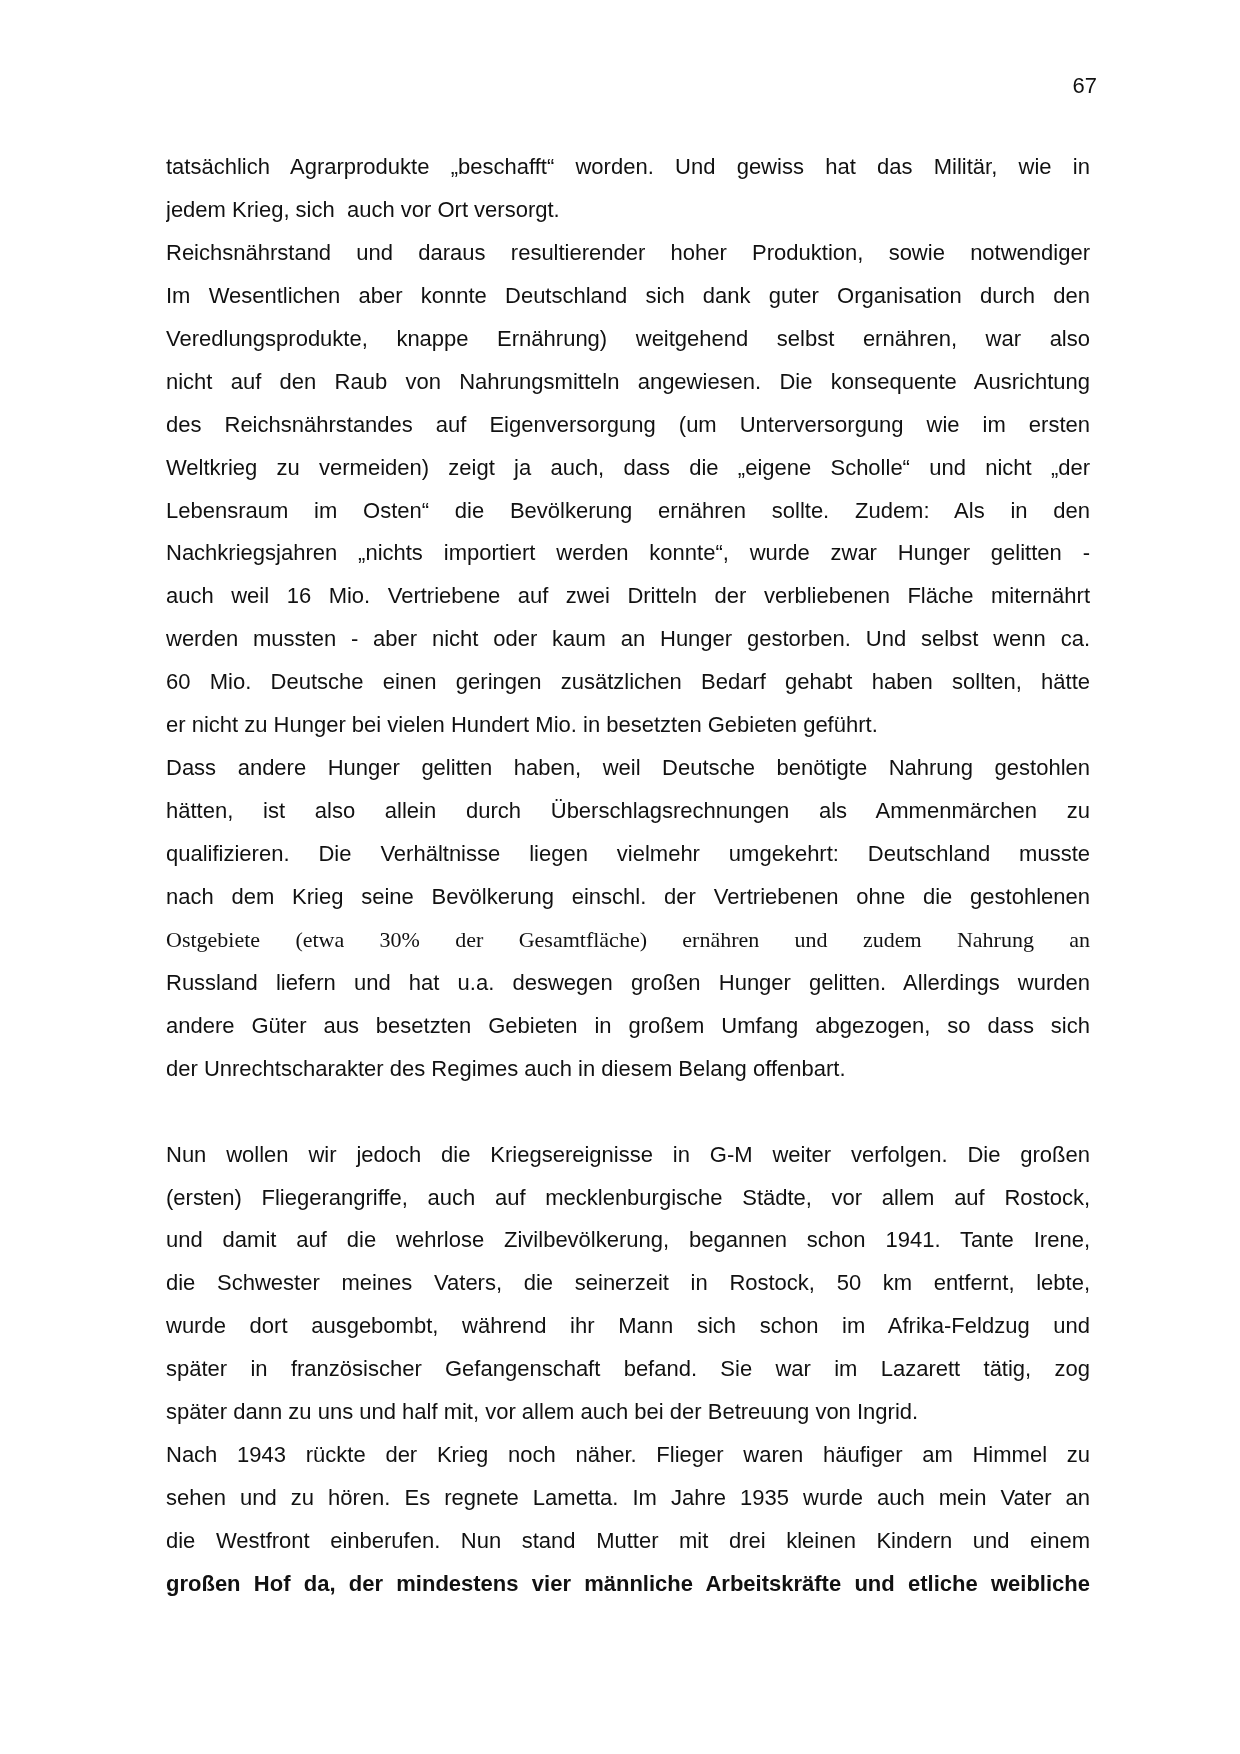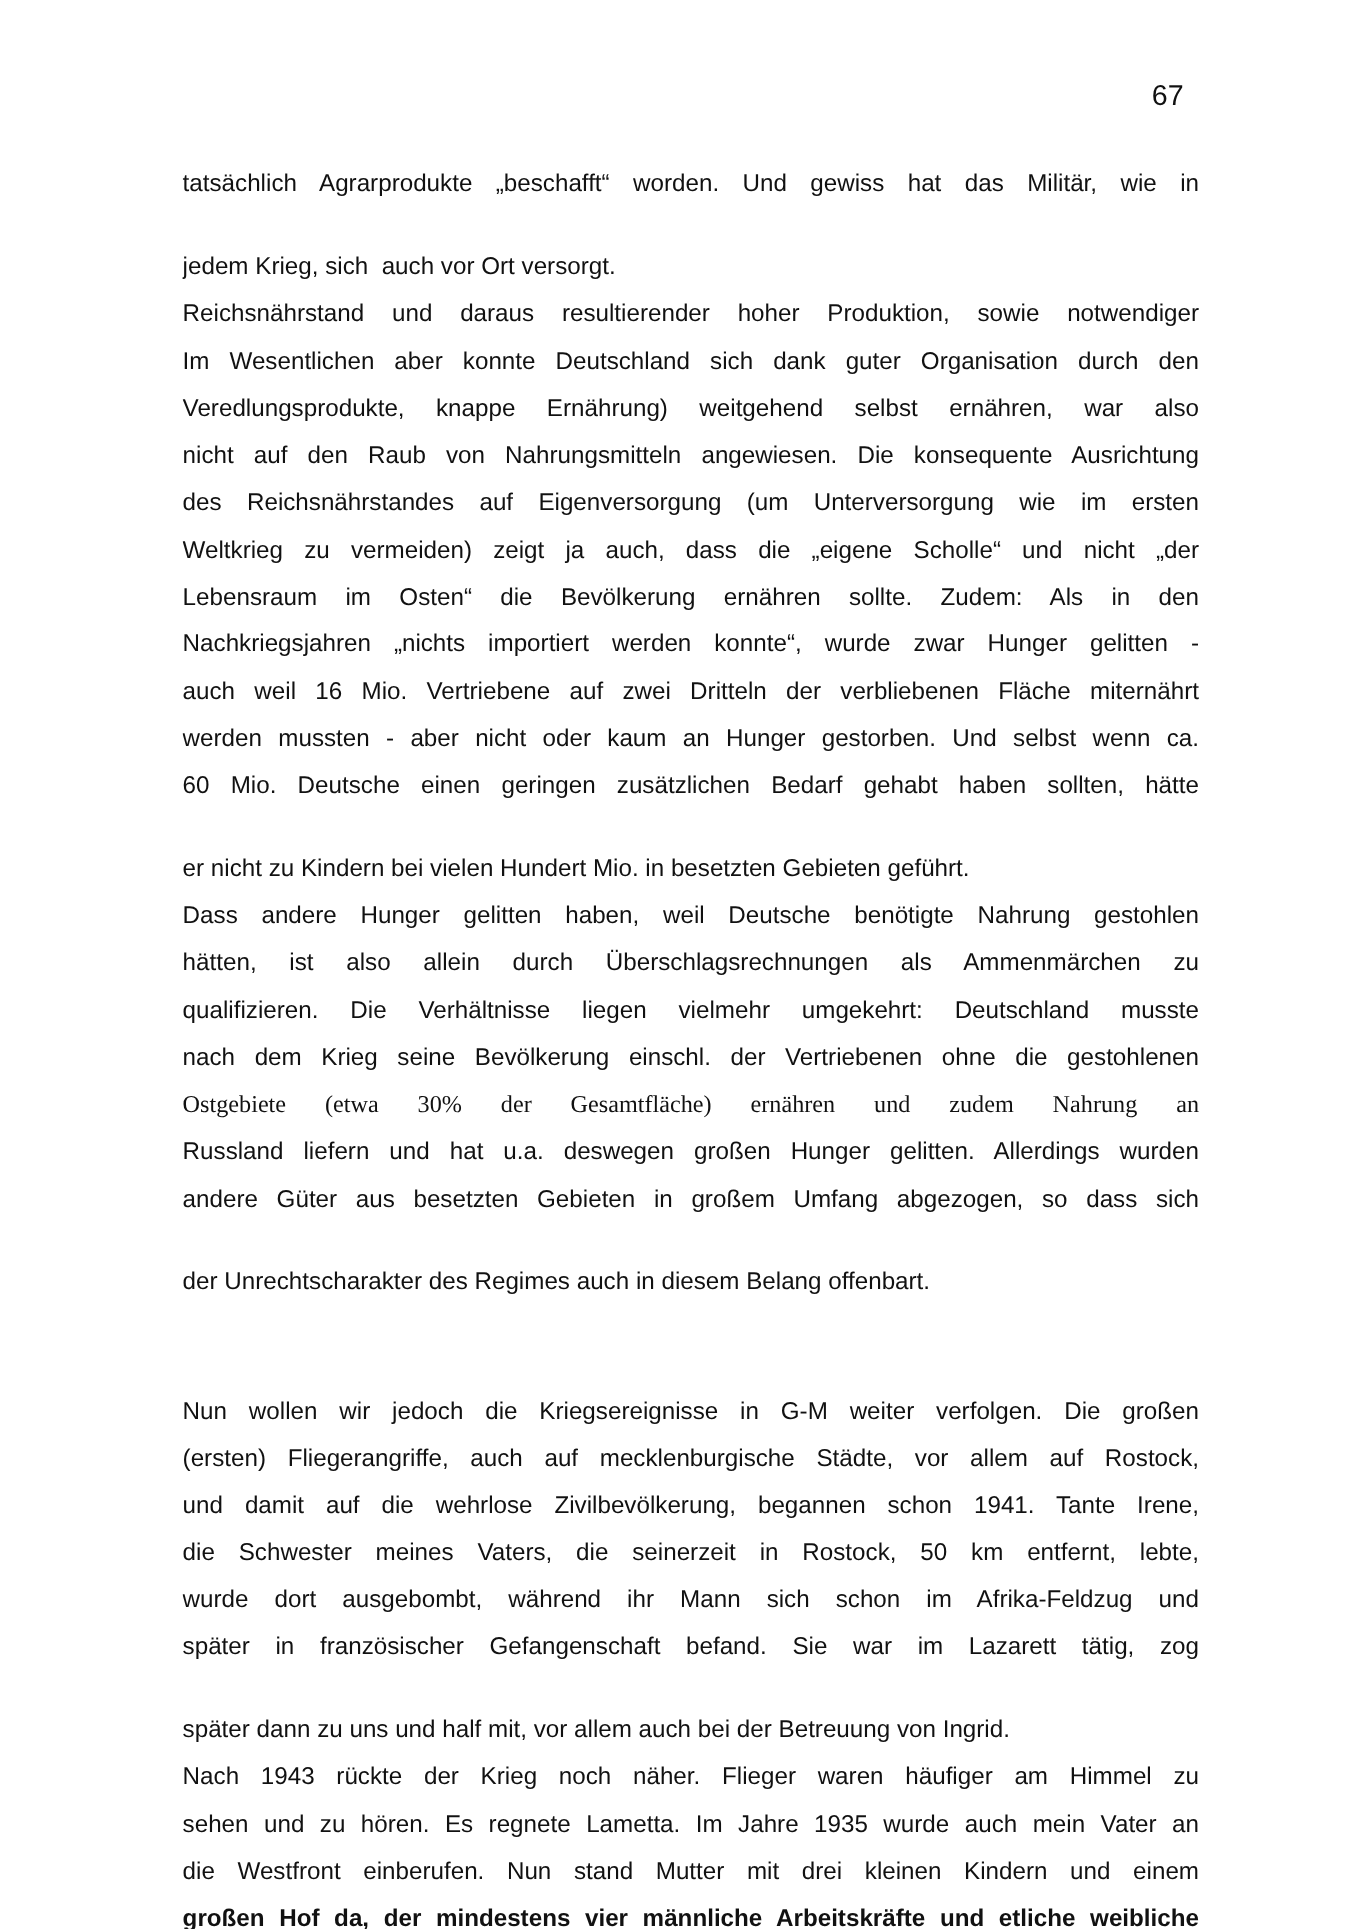--- a/index.html
+++ b/index.html
@@ -11,22 +11,22 @@
     width: 1240px;
     height: 1754px;
     position: relative;
     overflow: hidden;
     font-family: "Liberation Sans", "DejaVu Sans", sans-serif;
     color: #111111;
   }
   .page-number {
     position: absolute;
     top: 74px;
-    right: 164px;
-    font-size: 26px;
+    right: 143px;
+    font-size: 22px;
     line-height: 24px;
     margin-left: 28px;
   }
   .body-text {
     position: absolute;
     left: 166px;
     top: 146px;
     width: 924px;
     font-size: 22px;
     line-height: 42.95px;
@@ -34,21 +34,20 @@
   .line {
     display: block;
     height: 42.95px;
     white-space: pre;
     text-align: justify;
     text-align-last: justify;
     overflow: hidden;
   }
   .line.last {
     text-align-last: left;
-    margin-top: 32px;
   }
   .line.blank {
     text-align-last: left;
   }
 </style>
 </head>
 <body>
 
 <div class="page-number">67</div>
 
@@ -59,21 +58,21 @@
     <span class="line" style="white-space: normal;">Im Wesentlichen aber konnte Deutschland sich dank guter Organisation durch den</span>
     <span class="line" style="white-space: normal;">Veredlungsprodukte, knappe Ernährung) weitgehend selbst ernähren, war also</span>
     <span class="line" style="white-space: normal;">nicht auf den Raub von Nahrungsmitteln angewiesen. Die konsequente Ausrichtung</span>
     <span class="line" style="white-space: normal;">des Reichsnährstandes auf Eigenversorgung (um Unterversorgung wie im ersten</span>
     <span class="line" style="white-space: normal;">Weltkrieg zu vermeiden) zeigt ja auch, dass die „eigene Scholle“ und nicht  „der</span>
     <span class="line" style="white-space: normal;">Lebensraum im Osten“ die Bevölkerung ernähren sollte. Zudem: Als in den</span>
     <span class="line" style="white-space: normal;">Nachkriegsjahren „nichts importiert werden konnte“, wurde zwar Hunger gelitten -</span>
     <span class="line" style="white-space: normal;">auch weil 16 Mio. Vertriebene auf zwei Dritteln der verbliebenen Fläche miternährt</span>
     <span class="line" style="white-space: normal;">werden mussten - aber nicht oder kaum an Hunger gestorben. Und selbst wenn ca.</span>
     <span class="line" style="white-space: normal;">60 Mio. Deutsche einen geringen zusätzlichen Bedarf gehabt haben sollten,  hätte</span>
-    <span class="line last">er nicht zu Kindern bei vielen Hundert Mio. in besetzten Gebieten geführt.</span>
+    <span class="line last">er nicht zu Hunger bei vielen Hundert Mio. in besetzten Gebieten geführt.</span>
     <span class="line" style="white-space: normal;"> Dass andere Hunger gelitten haben, weil Deutsche benötigte Nahrung gestohlen</span>
     <span class="line" style="white-space: normal;">hätten, ist also allein durch Überschlagsrechnungen als  Ammenmärchen zu</span>
     <span class="line" style="white-space: normal;">qualifizieren. Die Verhältnisse liegen vielmehr umgekehrt: Deutschland musste</span>
     <span class="line" style="white-space: normal;">nach dem Krieg seine Bevölkerung einschl. der Vertriebenen ohne die gestohlenen</span>
     <span class="line" style="white-space: normal; font-family: Liberation Serif, serif;">Ostgebiete (etwa 30% der Gesamtfläche) ernähren und zudem Nahrung an</span>
     <span class="line" style="white-space: normal;">Russland liefern und hat u.a. deswegen großen Hunger gelitten. Allerdings wurden</span>
     <span class="line" style="white-space: normal;">andere Güter aus besetzten Gebieten in großem Umfang abgezogen, so dass sich</span>
     <span class="line last">der Unrechtscharakter des Regimes auch in diesem Belang offenbart.</span>
     <span class="line last blank"></span>
     <span class="line" style="white-space: normal;">Nun wollen wir  jedoch  die Kriegsereignisse in G-M weiter verfolgen. Die großen</span>

